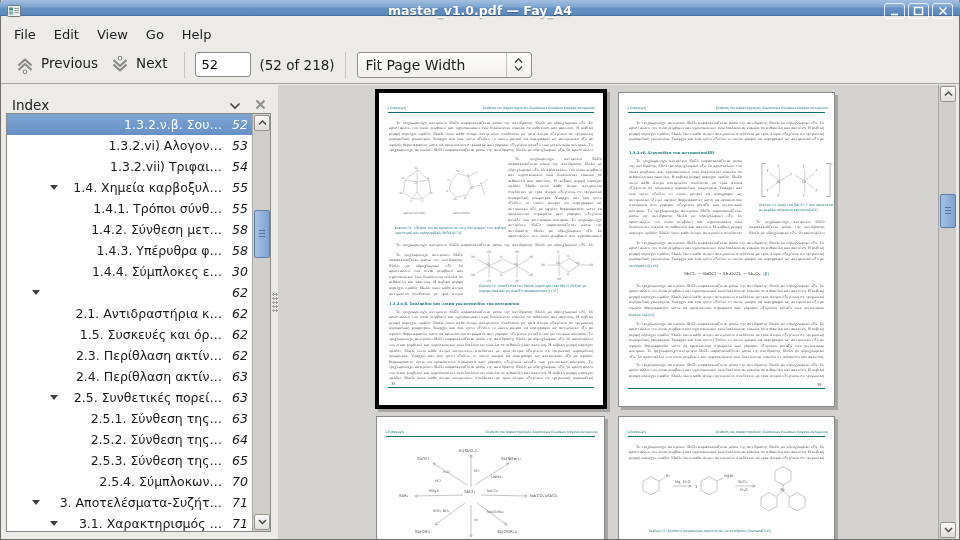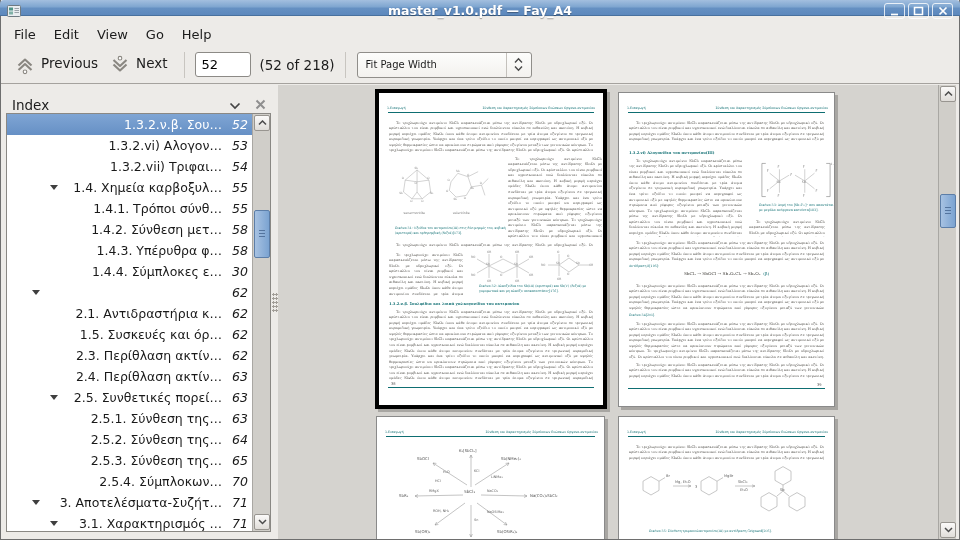--- a/index.html
+++ b/index.html
@@ -13,21 +13,21 @@
 .winbtns{position:absolute;right:7px;top:3px;display:flex;gap:3px}
 .wbtn{width:21px;height:16px;border:1px solid rgba(255,255,255,.8);border-radius:3px;display:flex;align-items:center;justify-content:center}
 .menubar{position:absolute;left:1px;top:23px;width:958px;height:23px;background:var(--ui);display:flex;align-items:center;padding-left:4px}
 .menu-item{padding:3px 9px;font-size:13px}
 .toolbar{position:absolute;left:1px;top:46px;width:958px;height:38px;background:var(--ui);border-bottom:1px solid #a5a29e;display:flex;align-items:center;padding-left:8px}
 .tbtn{display:flex;gap:6px;padding:3px 6px;font-size:13.5px}
 .tsep{width:1px;height:26px;background:#c8c5c0;margin:0 10px}
 .page-input{width:56px;height:25px;border:1px solid #8c8a86;border-radius:3px;background:#fff;font-size:13px;padding:0 6px;font-family:inherit}
 .count-label{margin-left:9px;font-size:13.5px}
 .combo{width:175px;height:26px;border:1px solid #908e8a;border-radius:3px;background:linear-gradient(#fdfdfc,#f3f1ee);display:flex;align-items:center;margin-left:1px}
-.combo .cval{flex:1;padding-left:8px;font-size:10px}
+.combo .cval{flex:1;padding-left:8px;font-size:14px}
 .combo .cdiv{width:1px;height:24px;background:#c4c1bc}
 .combo .cspin{width:24px;display:flex;align-items:center;justify-content:center}
 .sb-header{position:absolute;left:1px;top:85px;width:277px;height:28px;background:var(--ui);display:flex;align-items:flex-end}
 .sb-title{padding-left:11px;font-size:13.5px;flex:1}
 .sb-chevron{margin-right:14px}
 .sb-close{margin-right:12px}
 .sb-frame{position:absolute;left:6px;top:113px;width:265px;height:419px;border:1px solid #8a8884;background:#fff;overflow:hidden}
 .ilist{position:absolute;left:0;top:0;right:18px;bottom:0}
 .irow{position:relative;height:21px;display:flex;align-items:center;justify-content:flex-end;font-size:12.5px;color:#1a1a1a}
 .irow.selected{background:linear-gradient(#7fa5d4,#6690c5);color:#fff}

